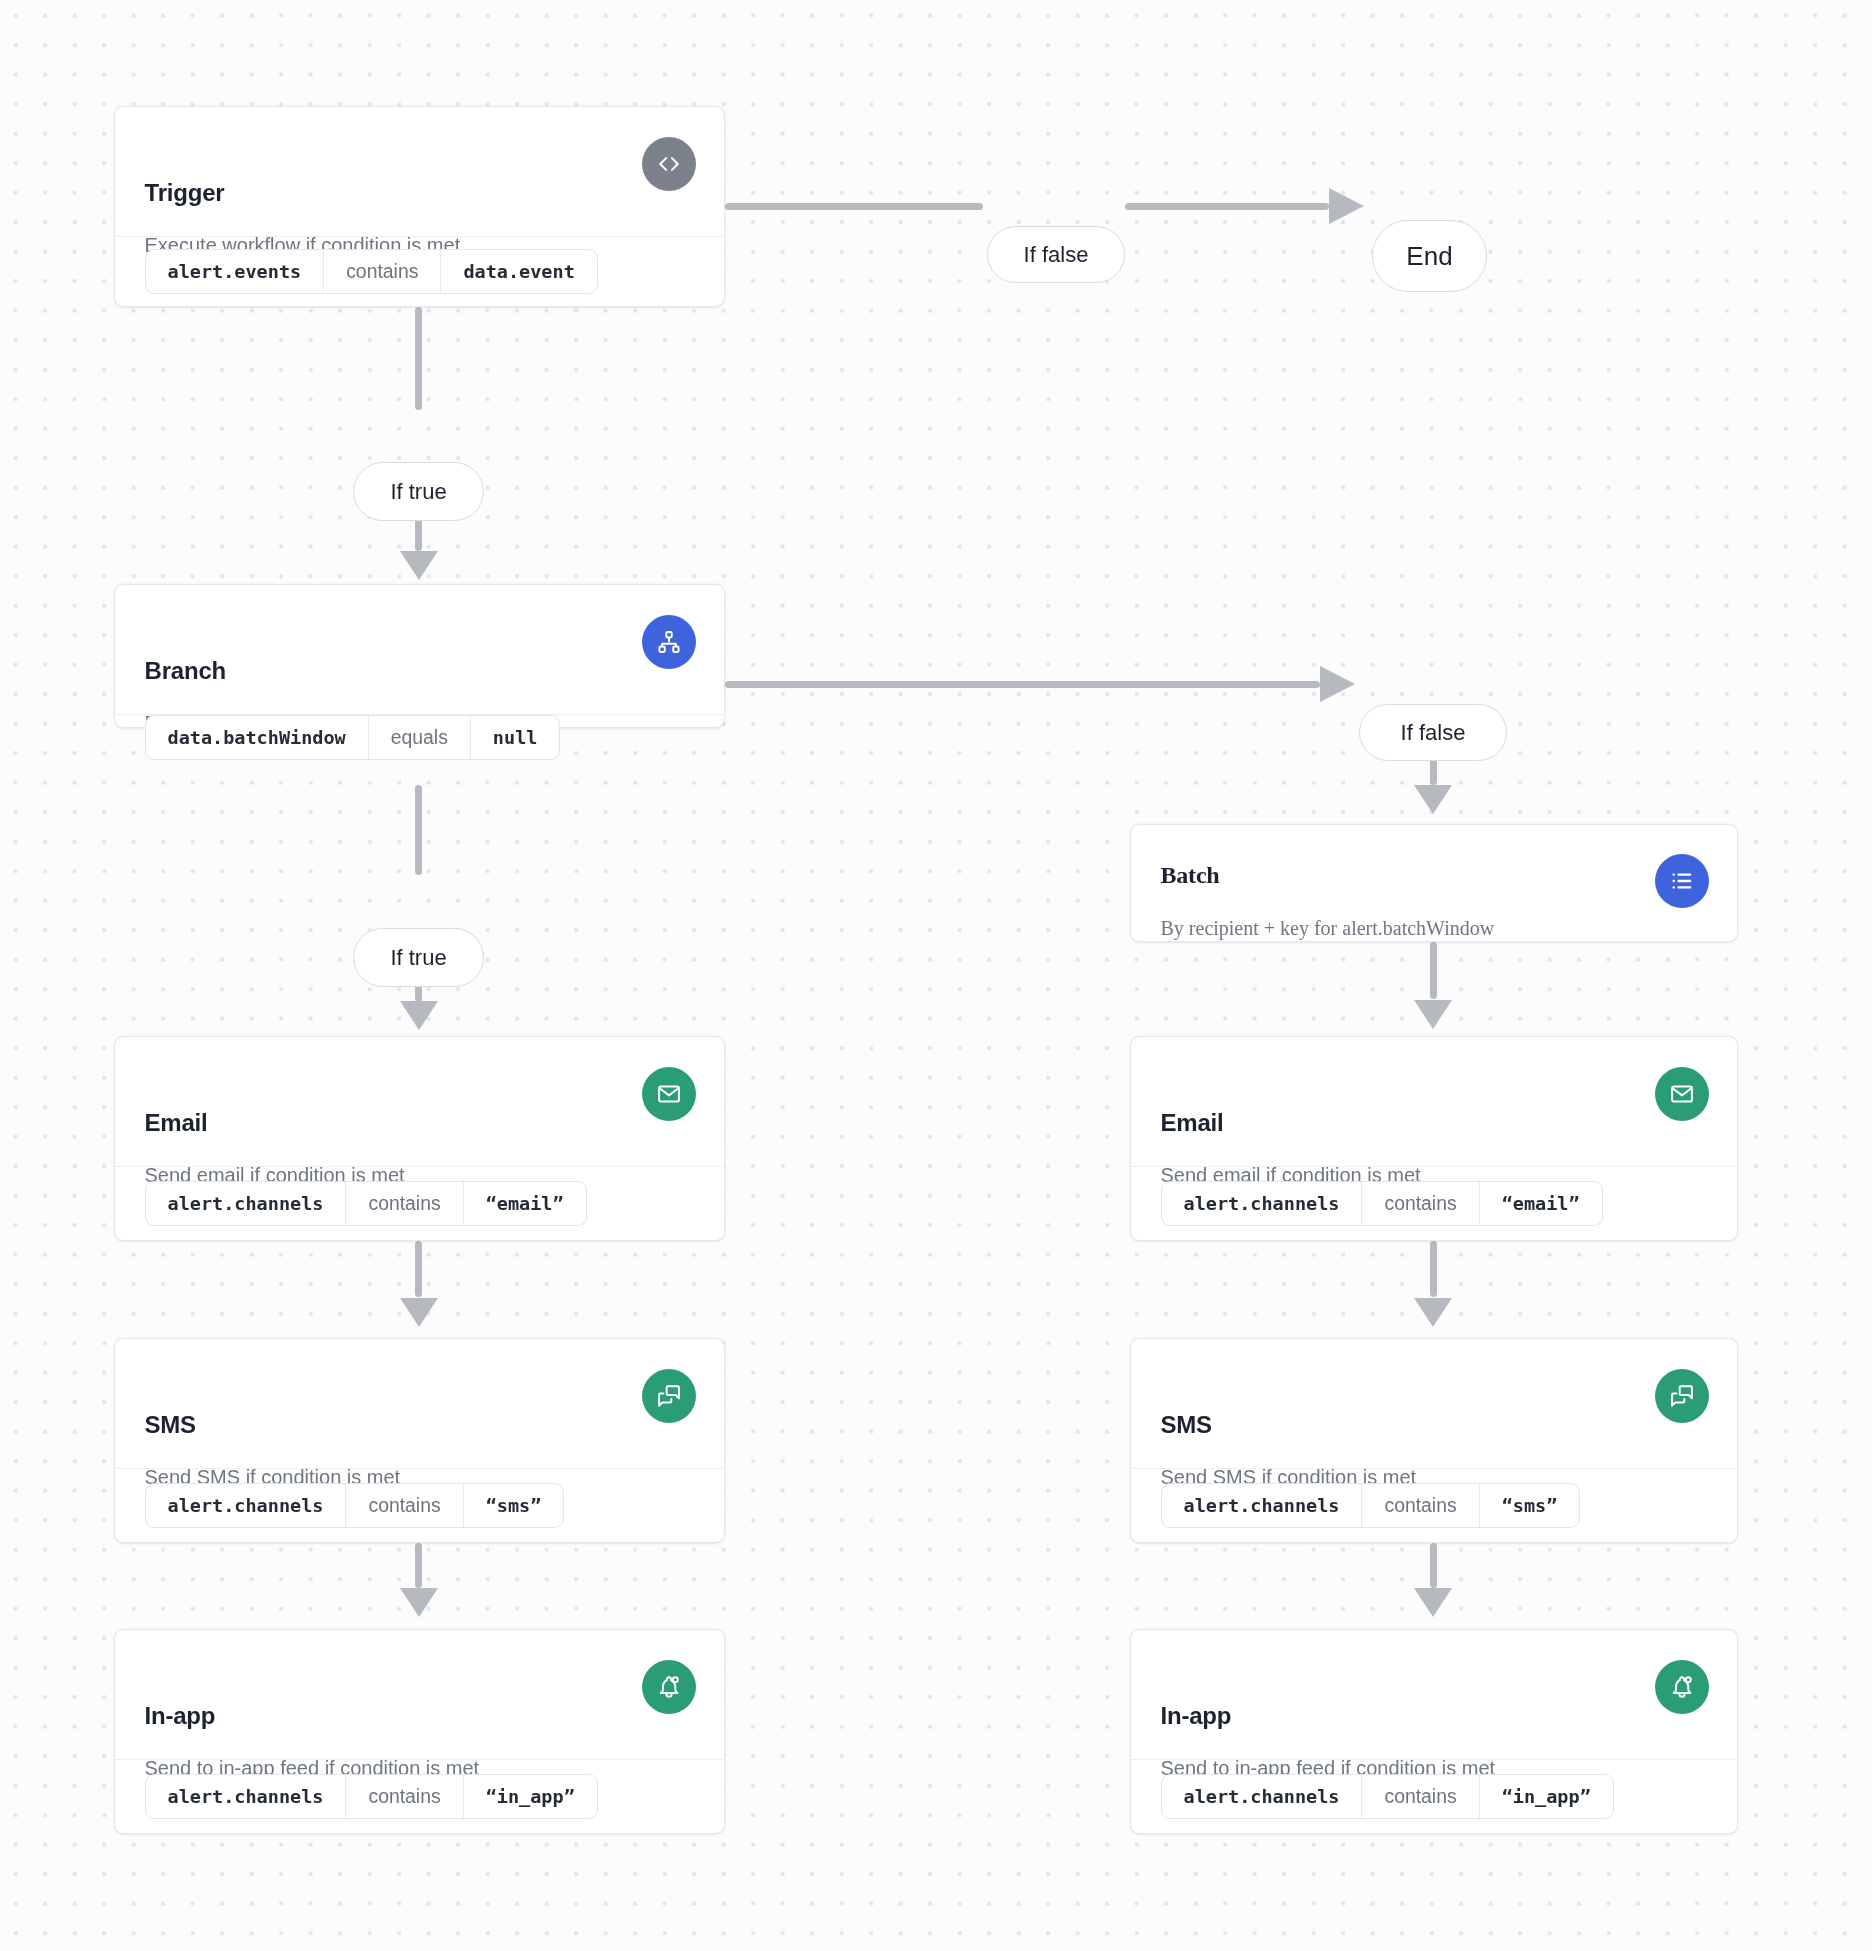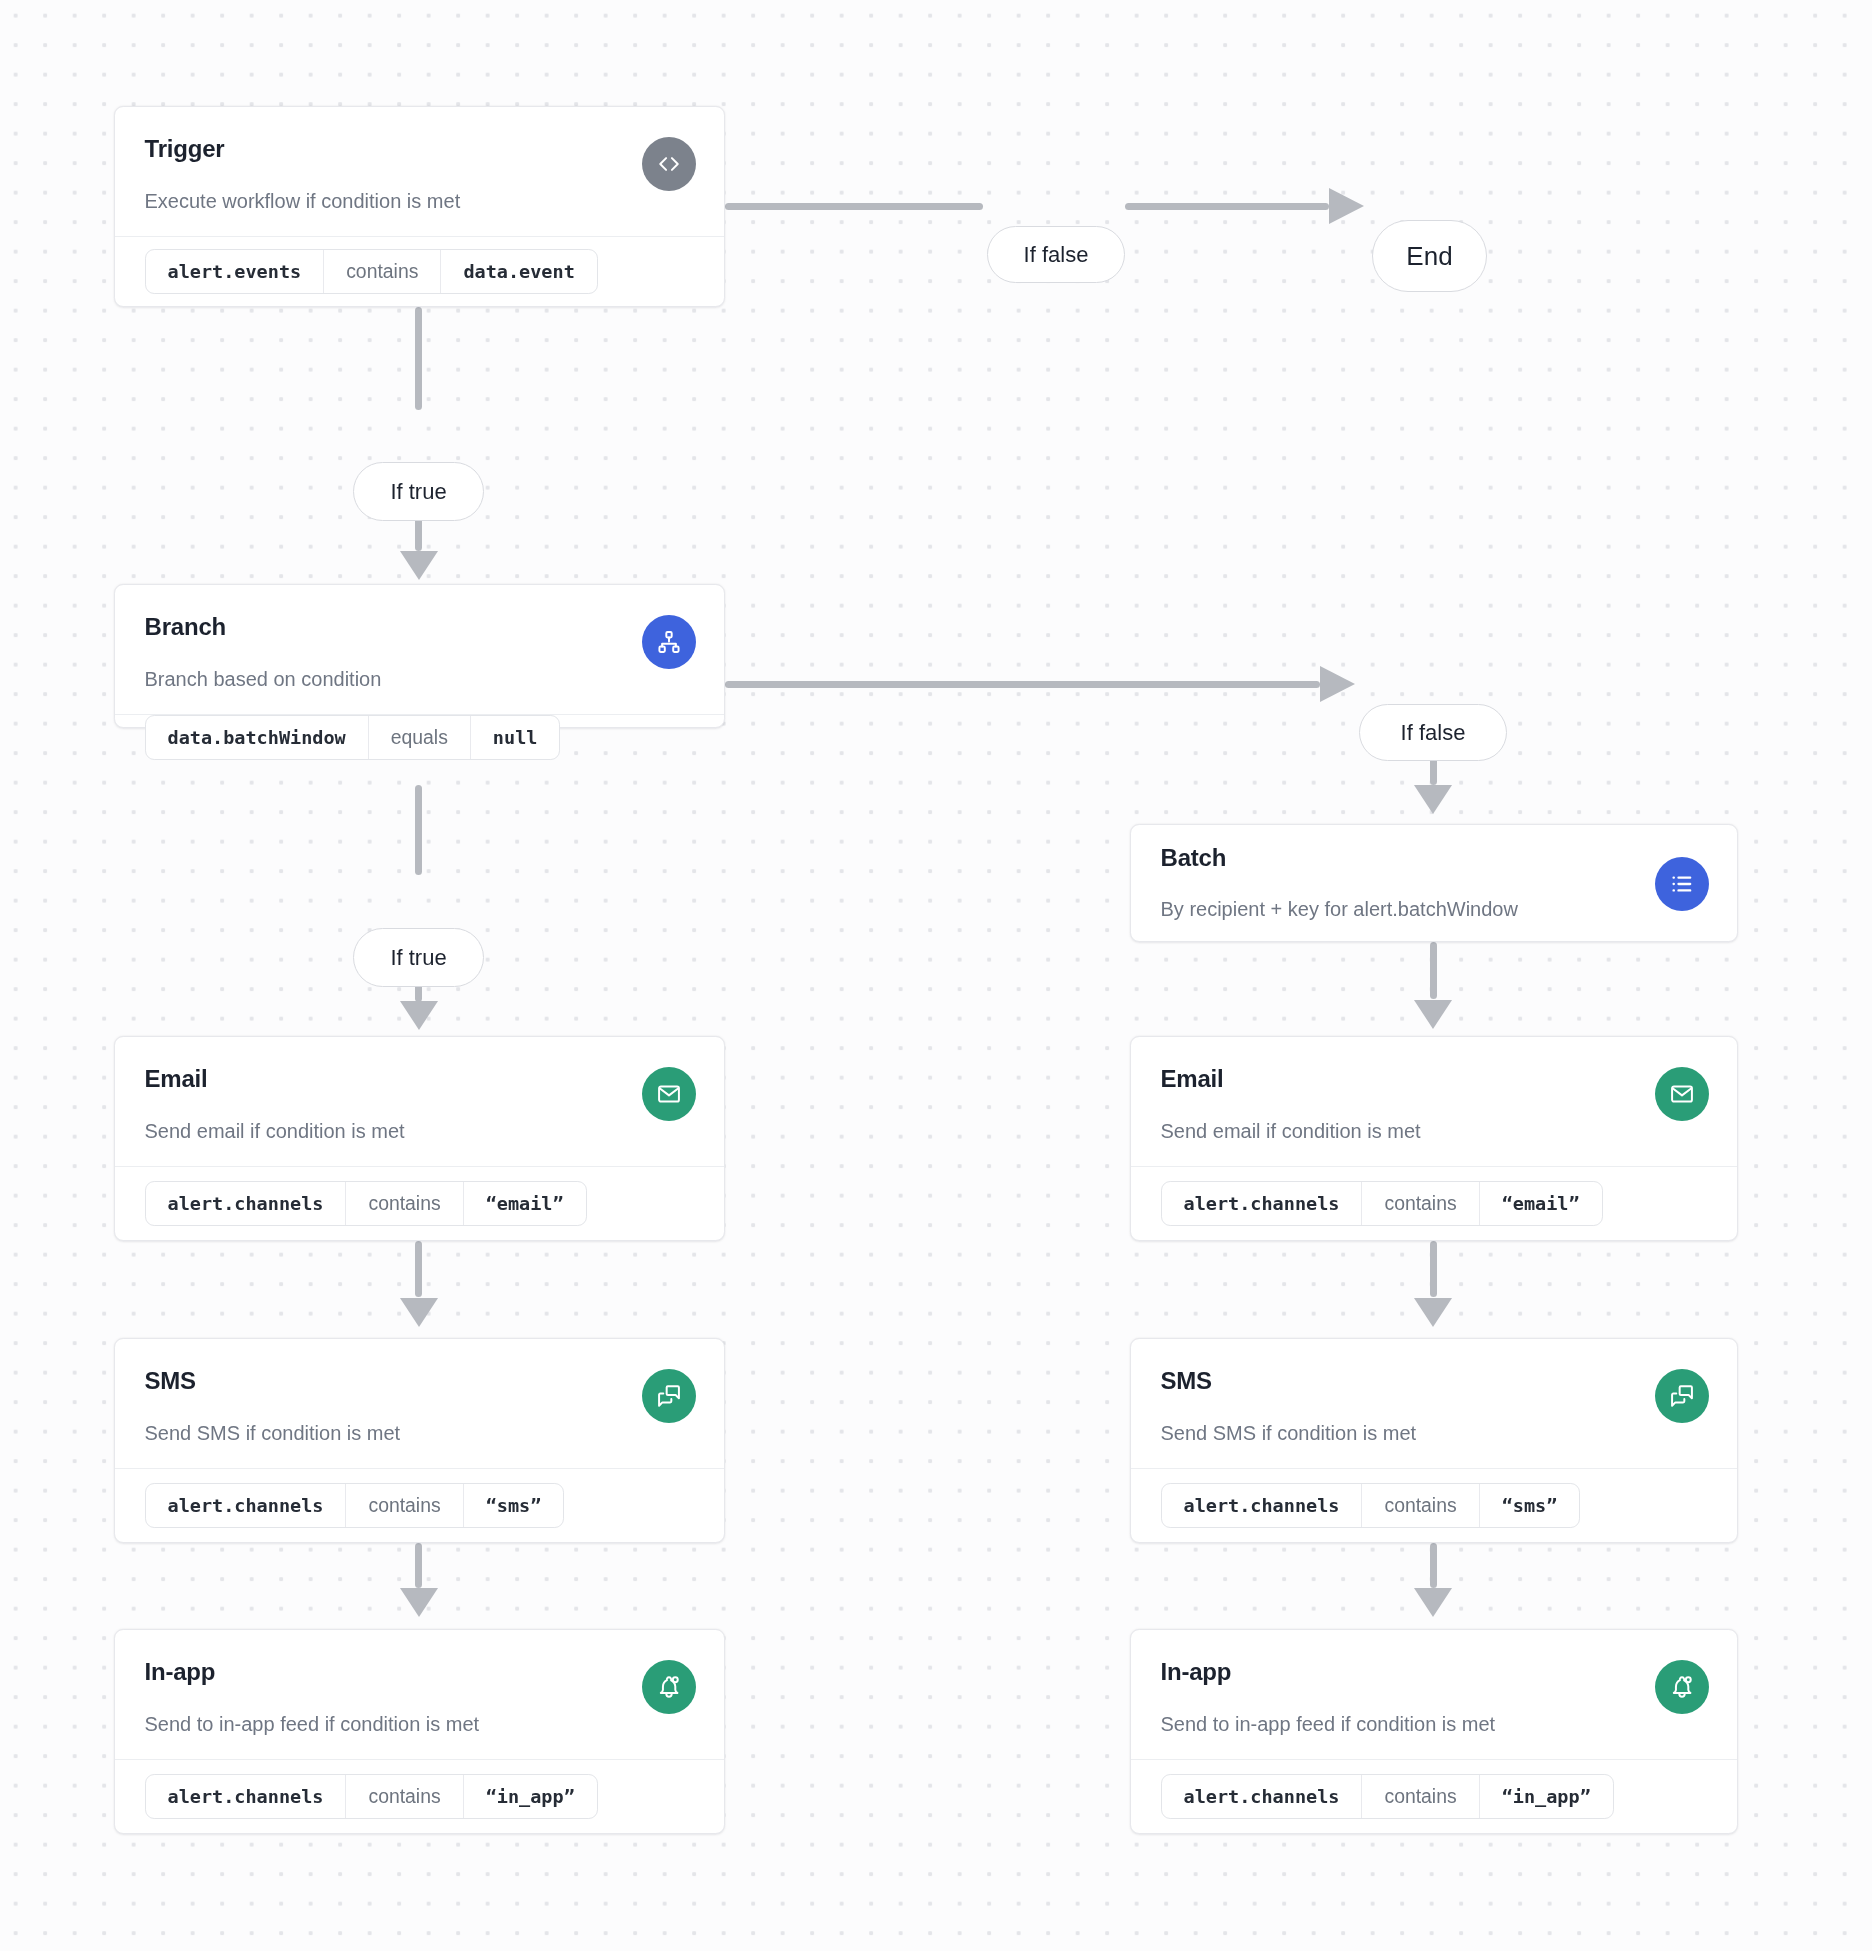--- a/index.html
+++ b/index.html
@@ -23,27 +23,27 @@
     border-radius:9.2px;
     box-shadow:0 0.9px 2.8px rgba(16,24,40,.06),0 0.9px 1.8px rgba(16,24,40,.04);
     display:flex;flex-direction:column;
     box-sizing:border-box;
   }
   .card-top{
     height:129px;flex:0 0 auto;
     display:flex;align-items:flex-start;justify-content:space-between;
     padding:28px 28px 0 29.5px;box-sizing:border-box;
   }
-  .card-title{font-size:24px;font-weight:600;color:#1c222e;letter-spacing:-0.2px;line-height:1.15;}
+  .card-title{font-size:24px;font-weight:600;color:#1c222e;letter-spacing:-0.2px;line-height:1.15;margin-top:44px;}
   .card-sub{font-size:20px;color:#6f7683;margin-top:25px;line-height:1.3;}
   .card-cond{
     flex:1;border-top:0.9px solid #eceef1;
     display:flex;align-items:center;padding:0 29.5px;
   }
-  .card.simple{justify-content:center;}
+  .card.simple{justify-content:flex-end;font-family:Liberation Serif, serif;}
   .card.simple .card-top{height:auto;align-items:center;padding-top:0;}
 
   
   .icon-circle{
     width:54px;height:54px;border-radius:50%;
     display:flex;align-items:center;justify-content:center;
     flex:0 0 auto;margin-top:1.8px;
   }
   .icon-circle svg{width:28px;height:28px;stroke:#ffffff;fill:none;stroke-width:1.7;stroke-linecap:round;stroke-linejoin:round;}
   .icon-gray{background:#7c828c;}

